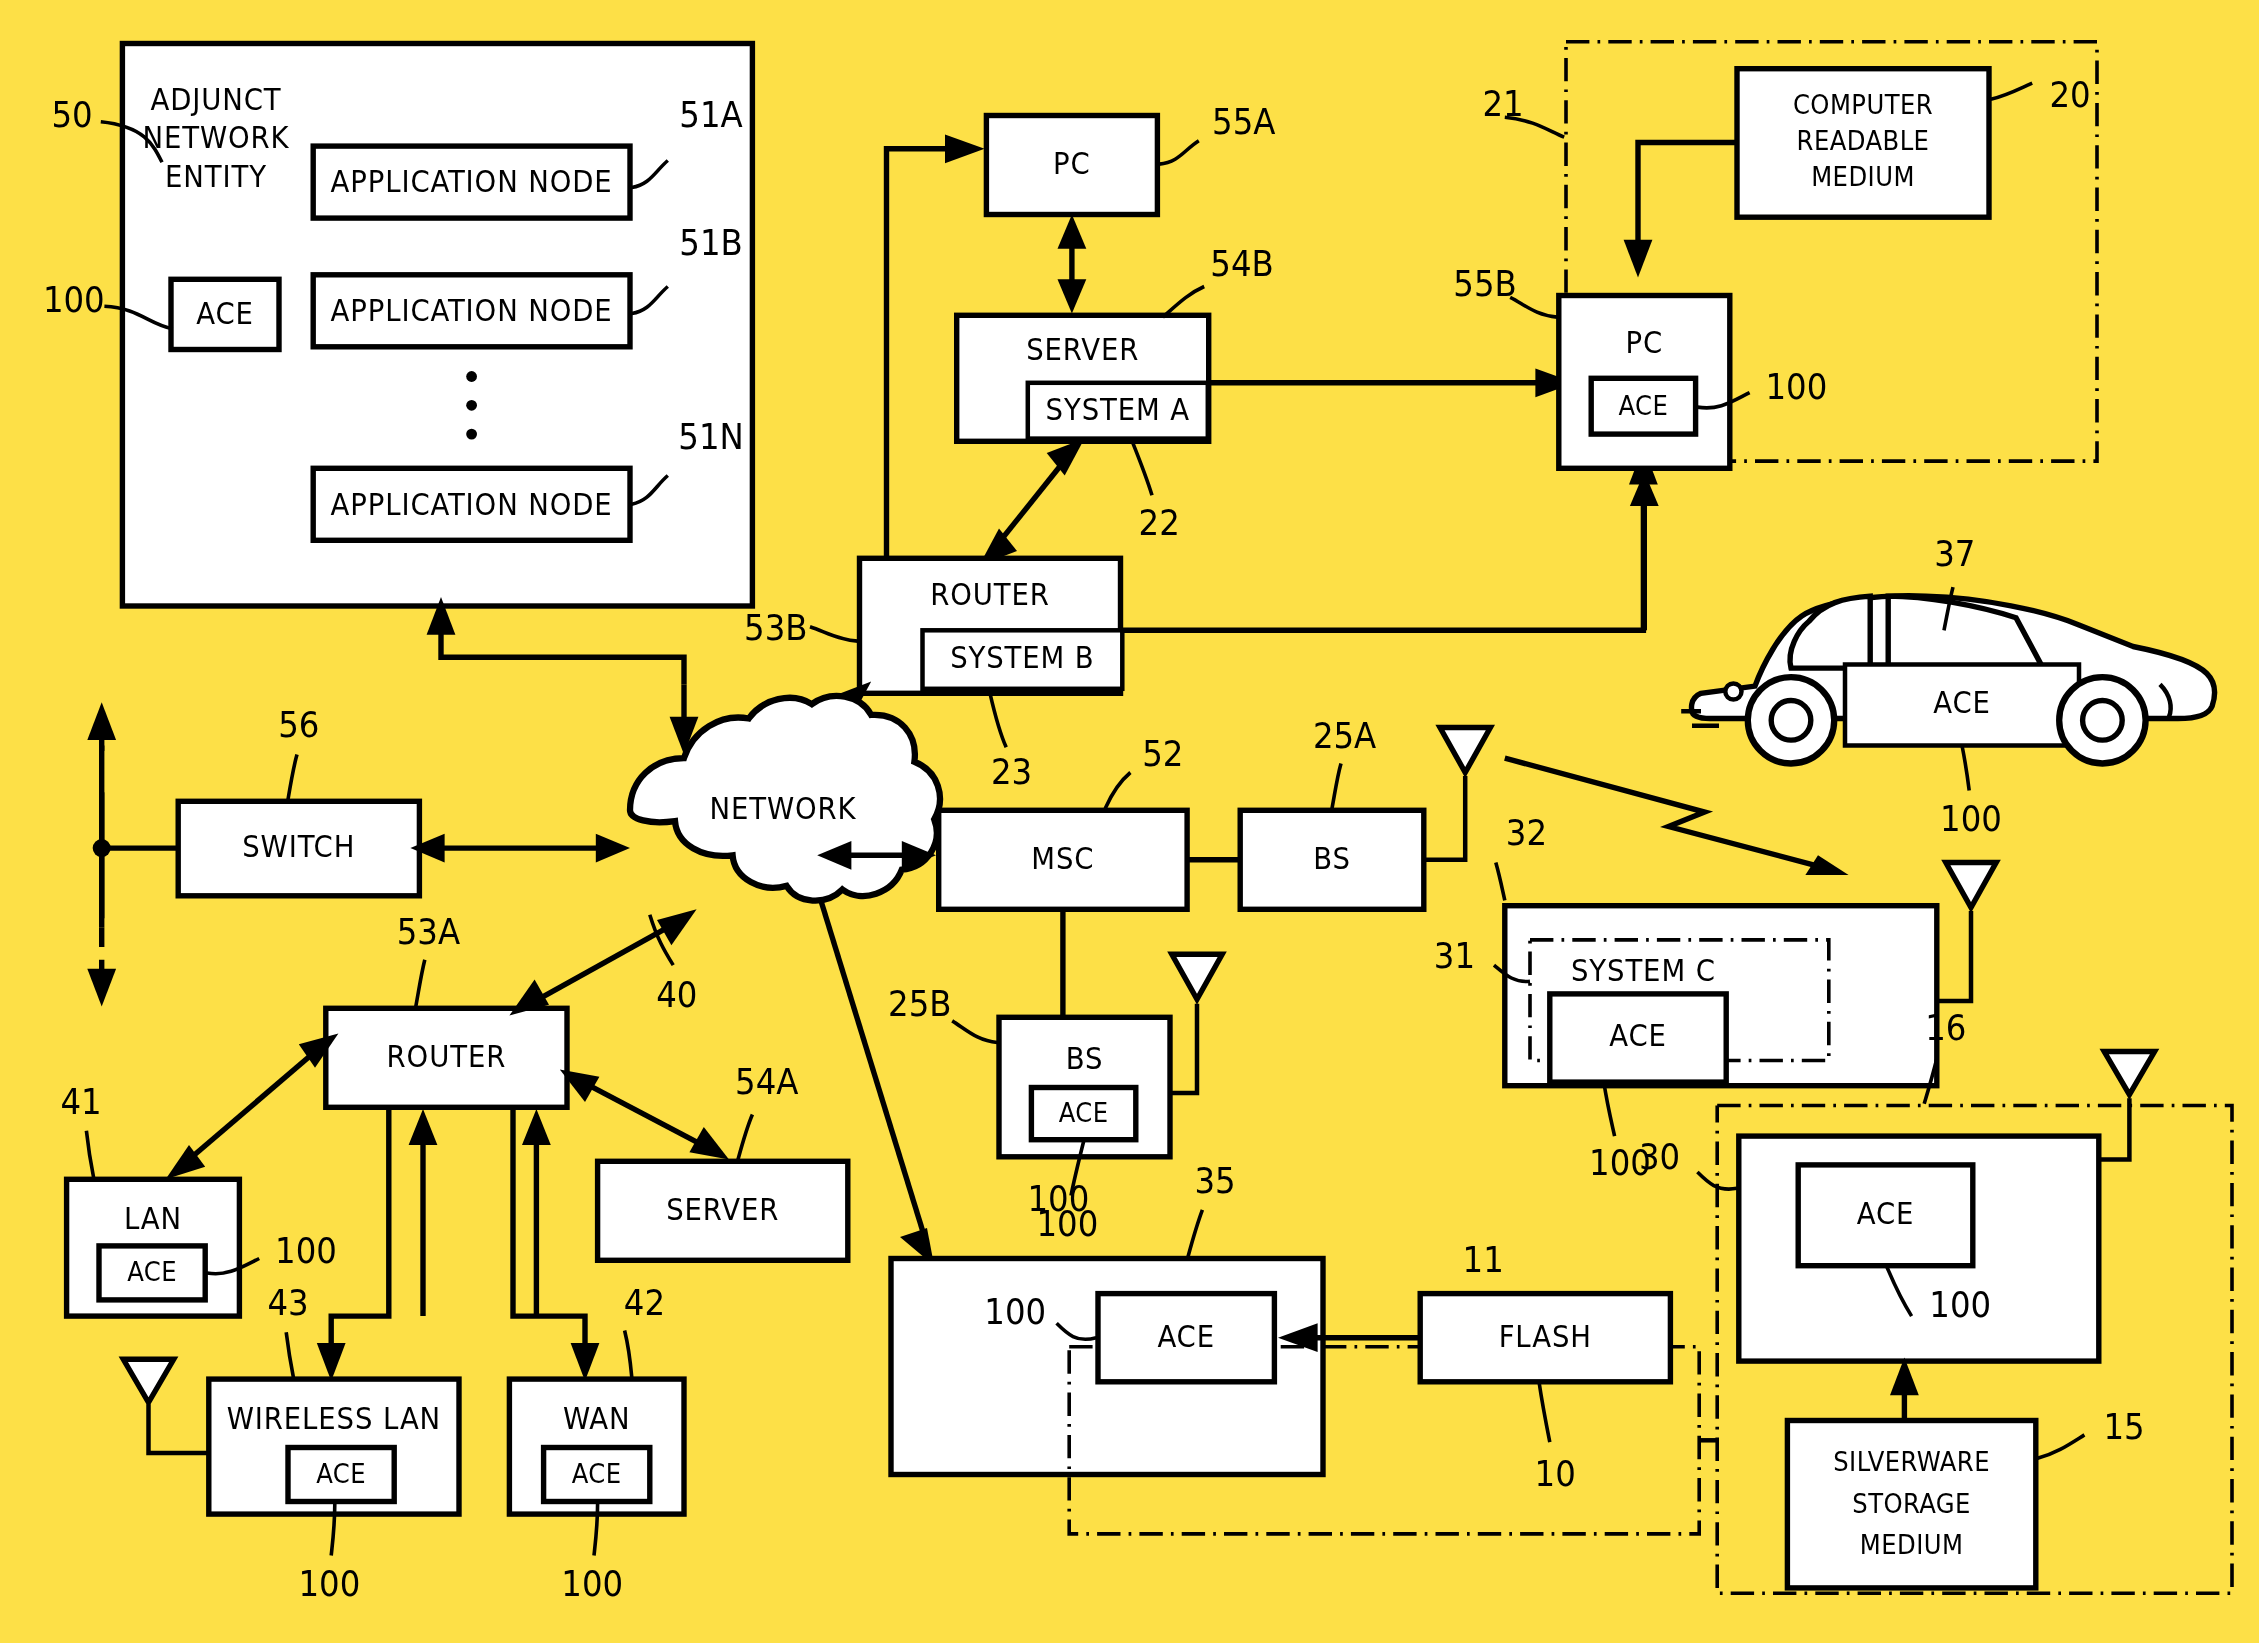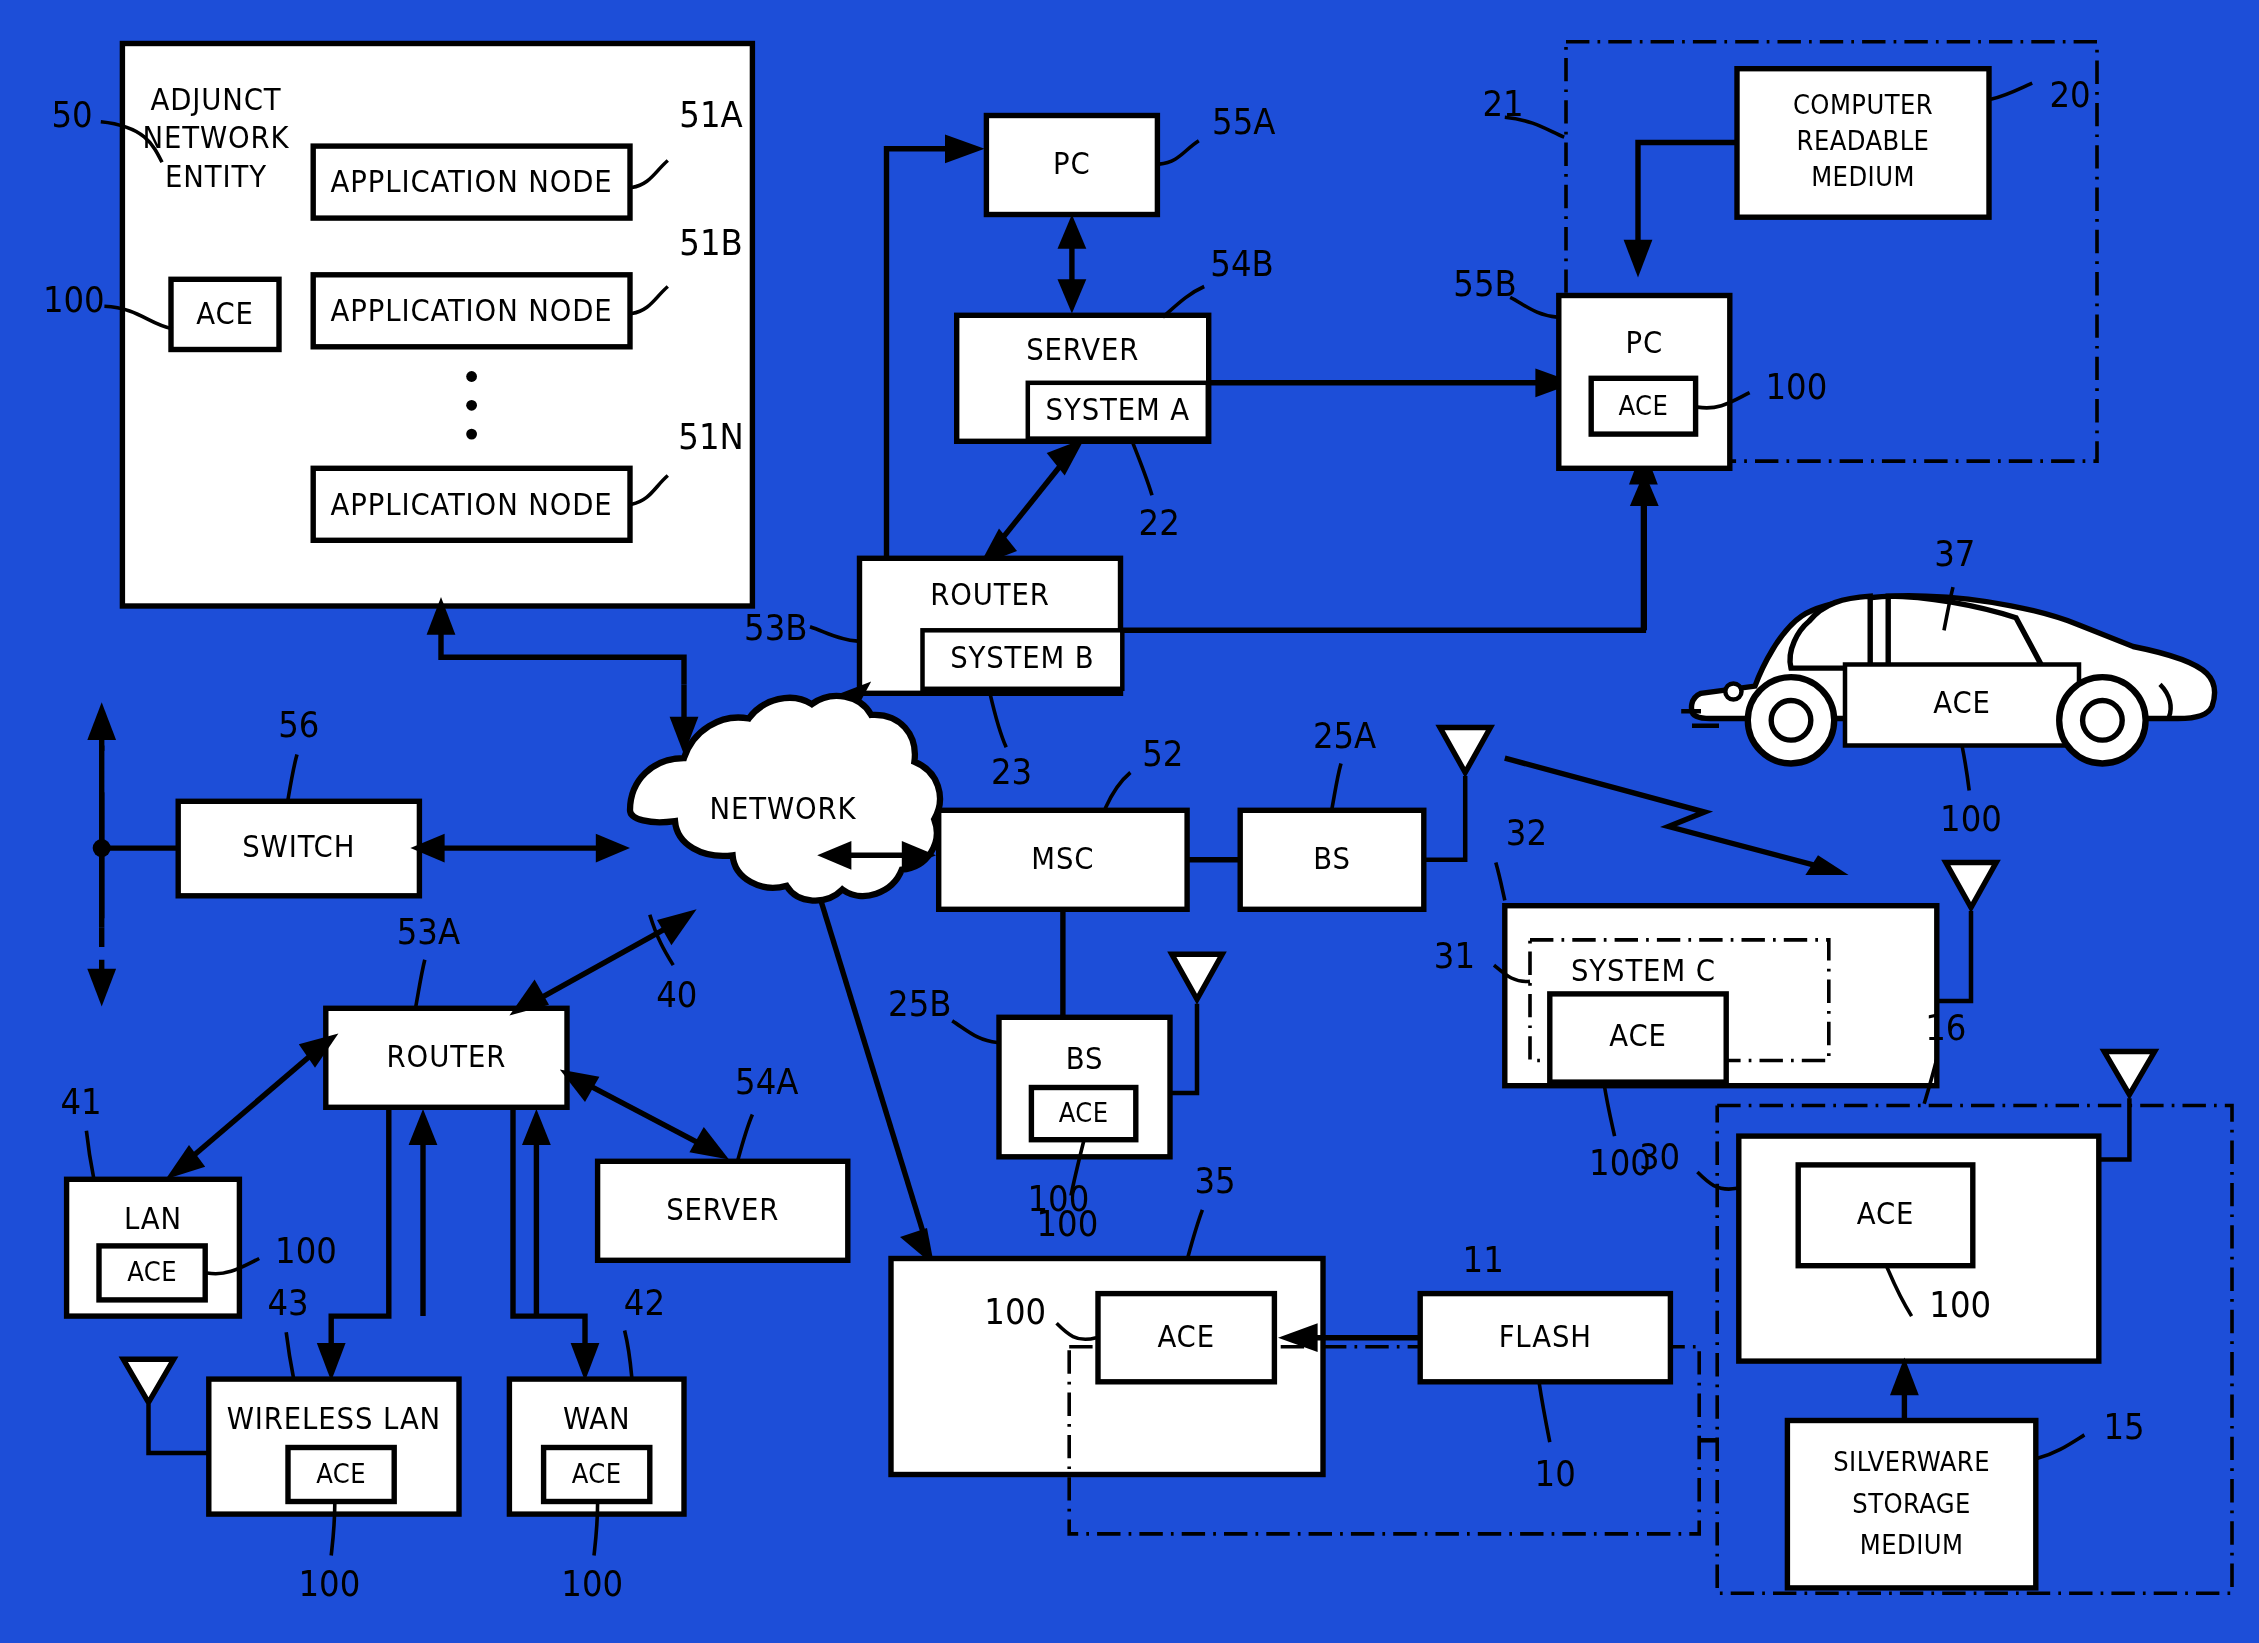--- a/index.html
+++ b/index.html
@@ -1,18 +1,18 @@
 <!DOCTYPE html>
 <html style="font-size:14.4px"><head>
 <meta charset="utf-8">
 <style>
   html,body{margin:0;padding:0;background:#fff;}
   body{width:2259px;height:1644px;overflow:hidden;
        font-family:"DejaVu Sans Condensed","Liberation Sans",sans-serif;}
-  #fig{position:relative;width:2259px;height:1644px;background:#1d4ed8;text-align:right;}
+  #fig{position:relative;width:2259px;height:1644px;background:#fde047;text-align:right;}
   svg{position:absolute;top:0;left:0;width:2259px;height:1644px;}
   .bx{fill:#fff;stroke:#000;stroke-width:6;}
   .bx2{fill:#fff;stroke:#000;stroke-width:5;}
   .dash{fill:none;stroke:#000;stroke-width:4;stroke-dasharray:26 9 3 9;}
   .ln{stroke:#000;stroke-width:6;fill:none;}
   .lnt{stroke:#000;stroke-width:5;fill:none;}
   .lead{stroke:#000;stroke-width:4;fill:none;}
   .cloud{fill:#fff;stroke:#000;stroke-width:7;}
   .car{fill:#fff;stroke:#000;stroke-width:6;}
   text{font-family:"DejaVu Sans Condensed","Liberation Sans",sans-serif;

